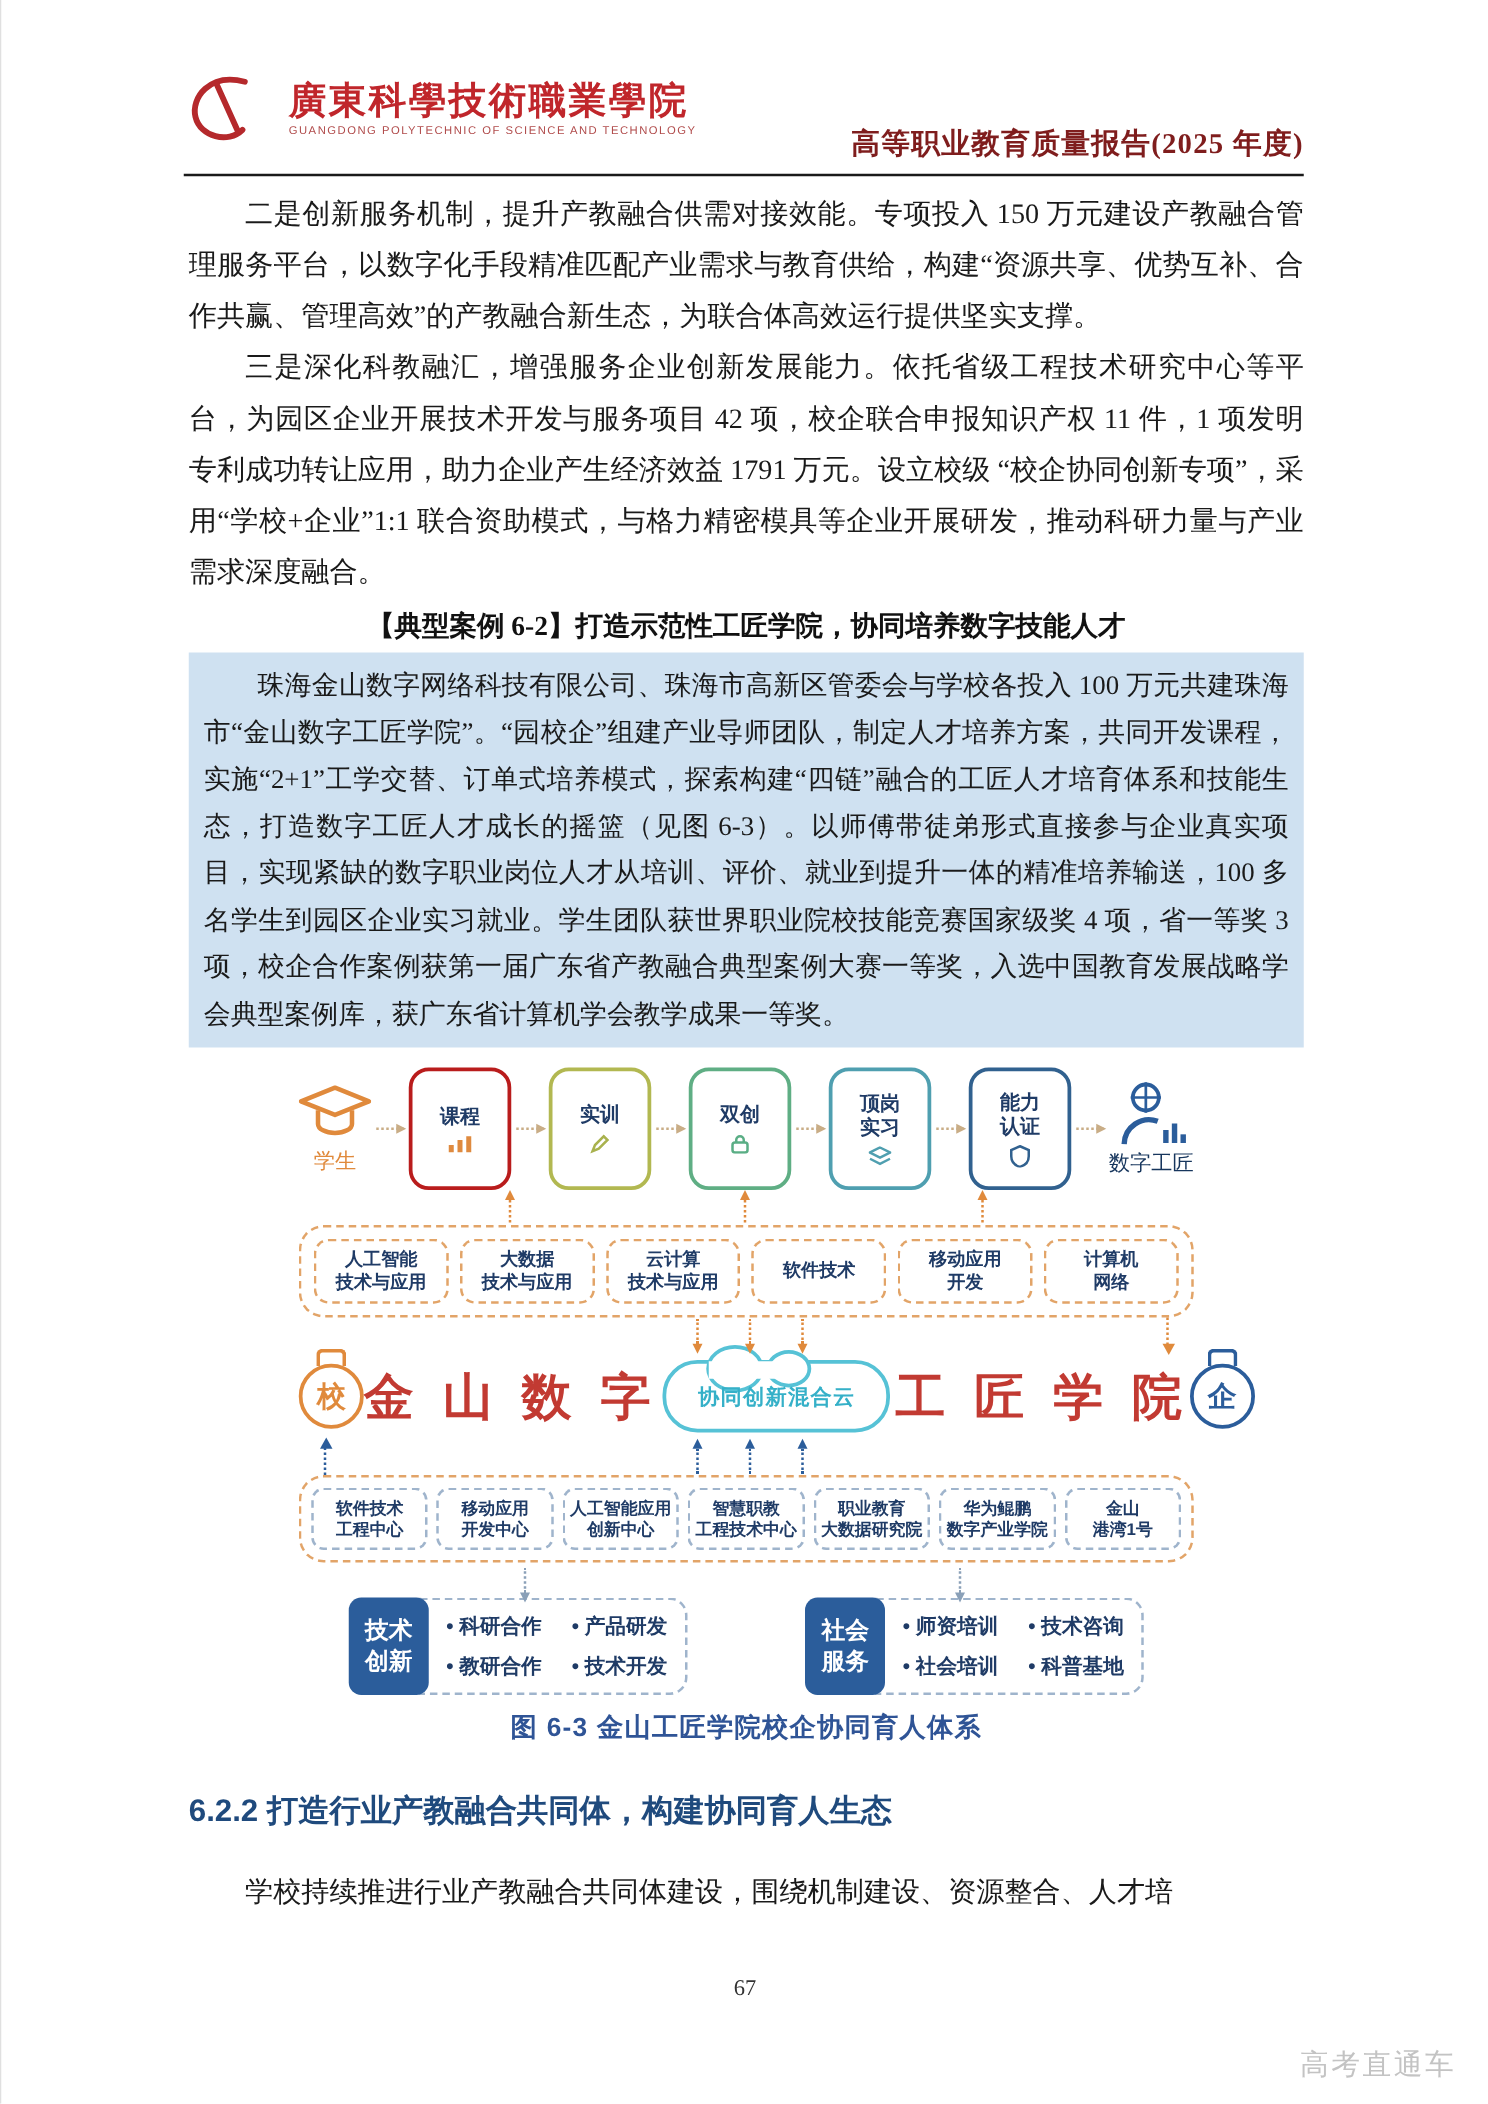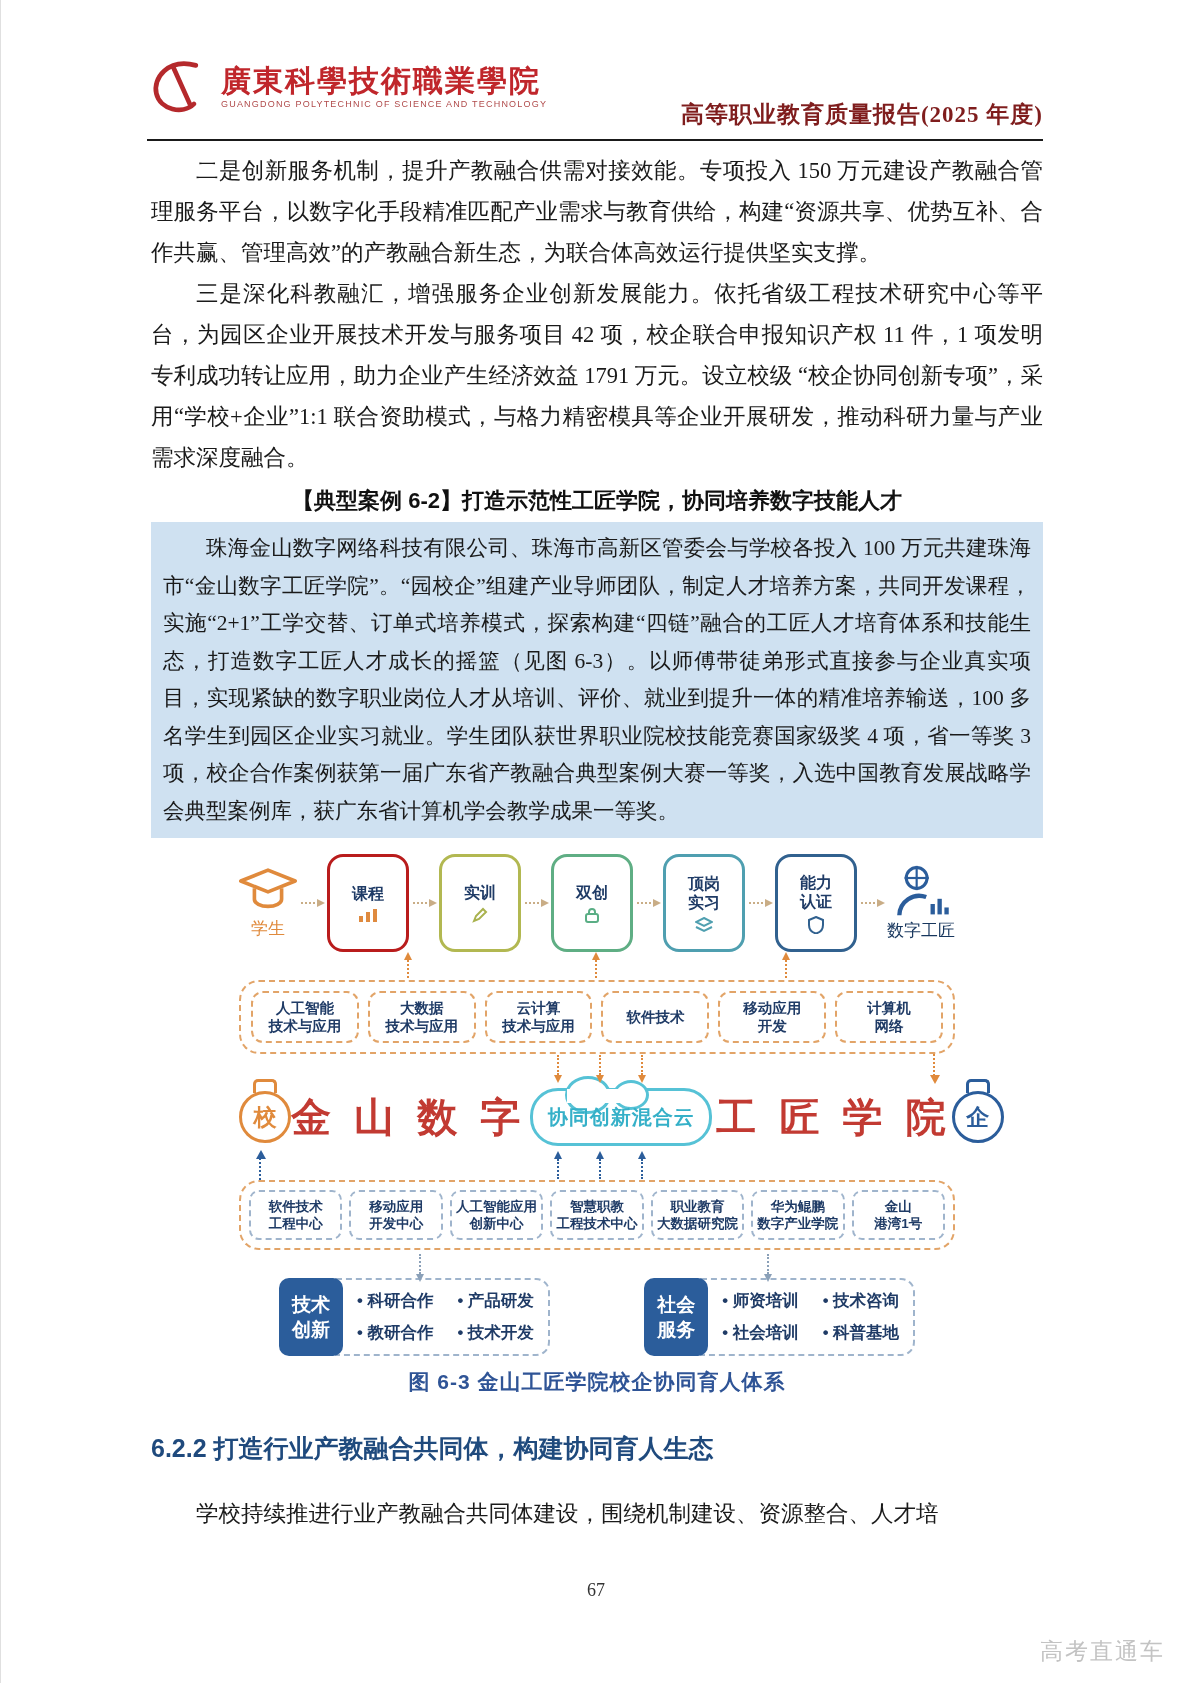--- a/index.html
+++ b/index.html
@@ -1,32 +1,32 @@
 <!DOCTYPE html>
 <html><head>
 <meta charset="utf-8">
 <style>
   html,body{margin:0;padding:0;background:#ffffff;}
   .page{position:relative;width:1190px;height:1683px;background:#fff;overflow:hidden;
         border-left:1px solid #e0e0e0;border-right:1px solid #e0e0e0;
         font-family:"Liberation Serif","DejaVu Serif",serif;color:#1a1a1a;}
 
   
-  .logo{position:absolute;left:146px;top:56px;display:flex;align-items:center;gap:12px;}
+  .logo{position:absolute;left:146px;top:56px;display:flex;align-items:center;gap:22px;}
   .logo-text{display:flex;flex-direction:column;line-height:1.05;}
   .logo-cn{color:#c0262b;font-weight:bold;font-size:30px;letter-spacing:2px;font-family:"Liberation Serif",serif;}
   .logo-en{color:#b04a4a;font-size:9px;letter-spacing:1.2px;margin-top:4px;font-family:"Liberation Sans",sans-serif;}
   .report-title{position:absolute;right:148px;top:99px;font-weight:bold;font-size:23px;color:#7f1d1d;
                 letter-spacing:1px;font-family:"Liberation Serif",serif;}
   .rule{position:absolute;left:146px;top:139px;width:896px;border-top:2.5px solid #1a1a1a;}
 
   
   .content{position:absolute;left:150px;top:150px;width:892px;}
   .para{font-size:22.5px;line-height:41px;text-align:justify;text-indent:2em;margin:0;}
-  .case-title{font-family:Liberation Sans, sans-serif;font-weight:bold;font-size:22px;
+  .case-title{font-family:Liberation Serif, serif;font-weight:bold;font-size:22px;
               text-align:center;margin:8px 0 6px 0;color:#111;}
   .case-body{background:#cfe1f1;padding:8px 12px;font-size:21.5px;line-height:37.5px;
              text-align:justify;text-indent:2em;margin:0;}
 
   
   .figure{width:716px;margin:12px auto 0 auto;font-family:"Liberation Sans","DejaVu Sans",sans-serif;position:relative;}
   .frow1{display:flex;align-items:center;height:106px;}
   .actor{display:flex;flex-direction:column;align-items:center;gap:2px;}
   .actor-label{font-weight:normal;font-size:17px;}
   .actor.student .actor-label{color:#e08a3c;}
@@ -49,21 +49,21 @@
   .band{display:flex;align-items:center;justify-content:space-between;margin-top:26px;height:74px;position:relative;}
   .badge{width:46px;height:46px;border-radius:50%;display:flex;align-items:center;justify-content:center;
          font-weight:bold;font-size:23px;position:relative;background:#fff;flex:none;}
   .badge.school{border:3px solid #e08a3c;color:#e08a3c;}
   .badge.enterprise{border:3px solid #2b5d9b;color:#2b5d9b;}
   .badge-crown{position:absolute;top:-15px;left:50%;transform:translateX(-50%);width:18px;height:11px;
                border:3px solid currentColor;border-bottom:none;border-radius:5px 5px 0 0;}
   .big-red{color:#c23a32;font-weight:bold;font-size:40px;letter-spacing:6px;white-space:nowrap;}
   .cloud{position:relative;min-width:176px;height:52px;border:3px solid #56c2d6;border-radius:28px;background:#fff;
          display:flex;align-items:center;justify-content:center;flex:none;margin:0 4px;}
-  .cloud-label{color:#35b0c8;font-weight:bold;font-size:20px;letter-spacing:1px;position:relative;z-index:2;}
+  .cloud-label{color:#35b0c8;font-weight:bold;font-size:17px;letter-spacing:1px;position:relative;z-index:2;}
   .bump{position:absolute;background:#fff;border:3px solid #56c2d6;border-radius:50%;}
   .bump1{top:-15px;left:32px;width:40px;height:32px;}
   .bump2{top:-11px;left:80px;width:30px;height:24px;}
   .bump-cover{position:absolute;top:-2px;left:34px;width:72px;height:14px;background:#fff;}
   .cloud-arrows-top{position:absolute;top:-36px;left:24px;display:flex;gap:40px;}
   .cloud-arrows-bottom{position:absolute;bottom:-36px;left:24px;display:flex;gap:40px;}
   .da{width:0;height:20px;border-left:2px dotted #e08a3c;position:relative;}
   .da::after{content:"";position:absolute;bottom:-8px;left:-5px;border-top:8px solid #e08a3c;
              border-left:4.5px solid transparent;border-right:4.5px solid transparent;}
   .ba{width:0;height:20px;border-left:2px dotted #2b5d9b;position:relative;}

